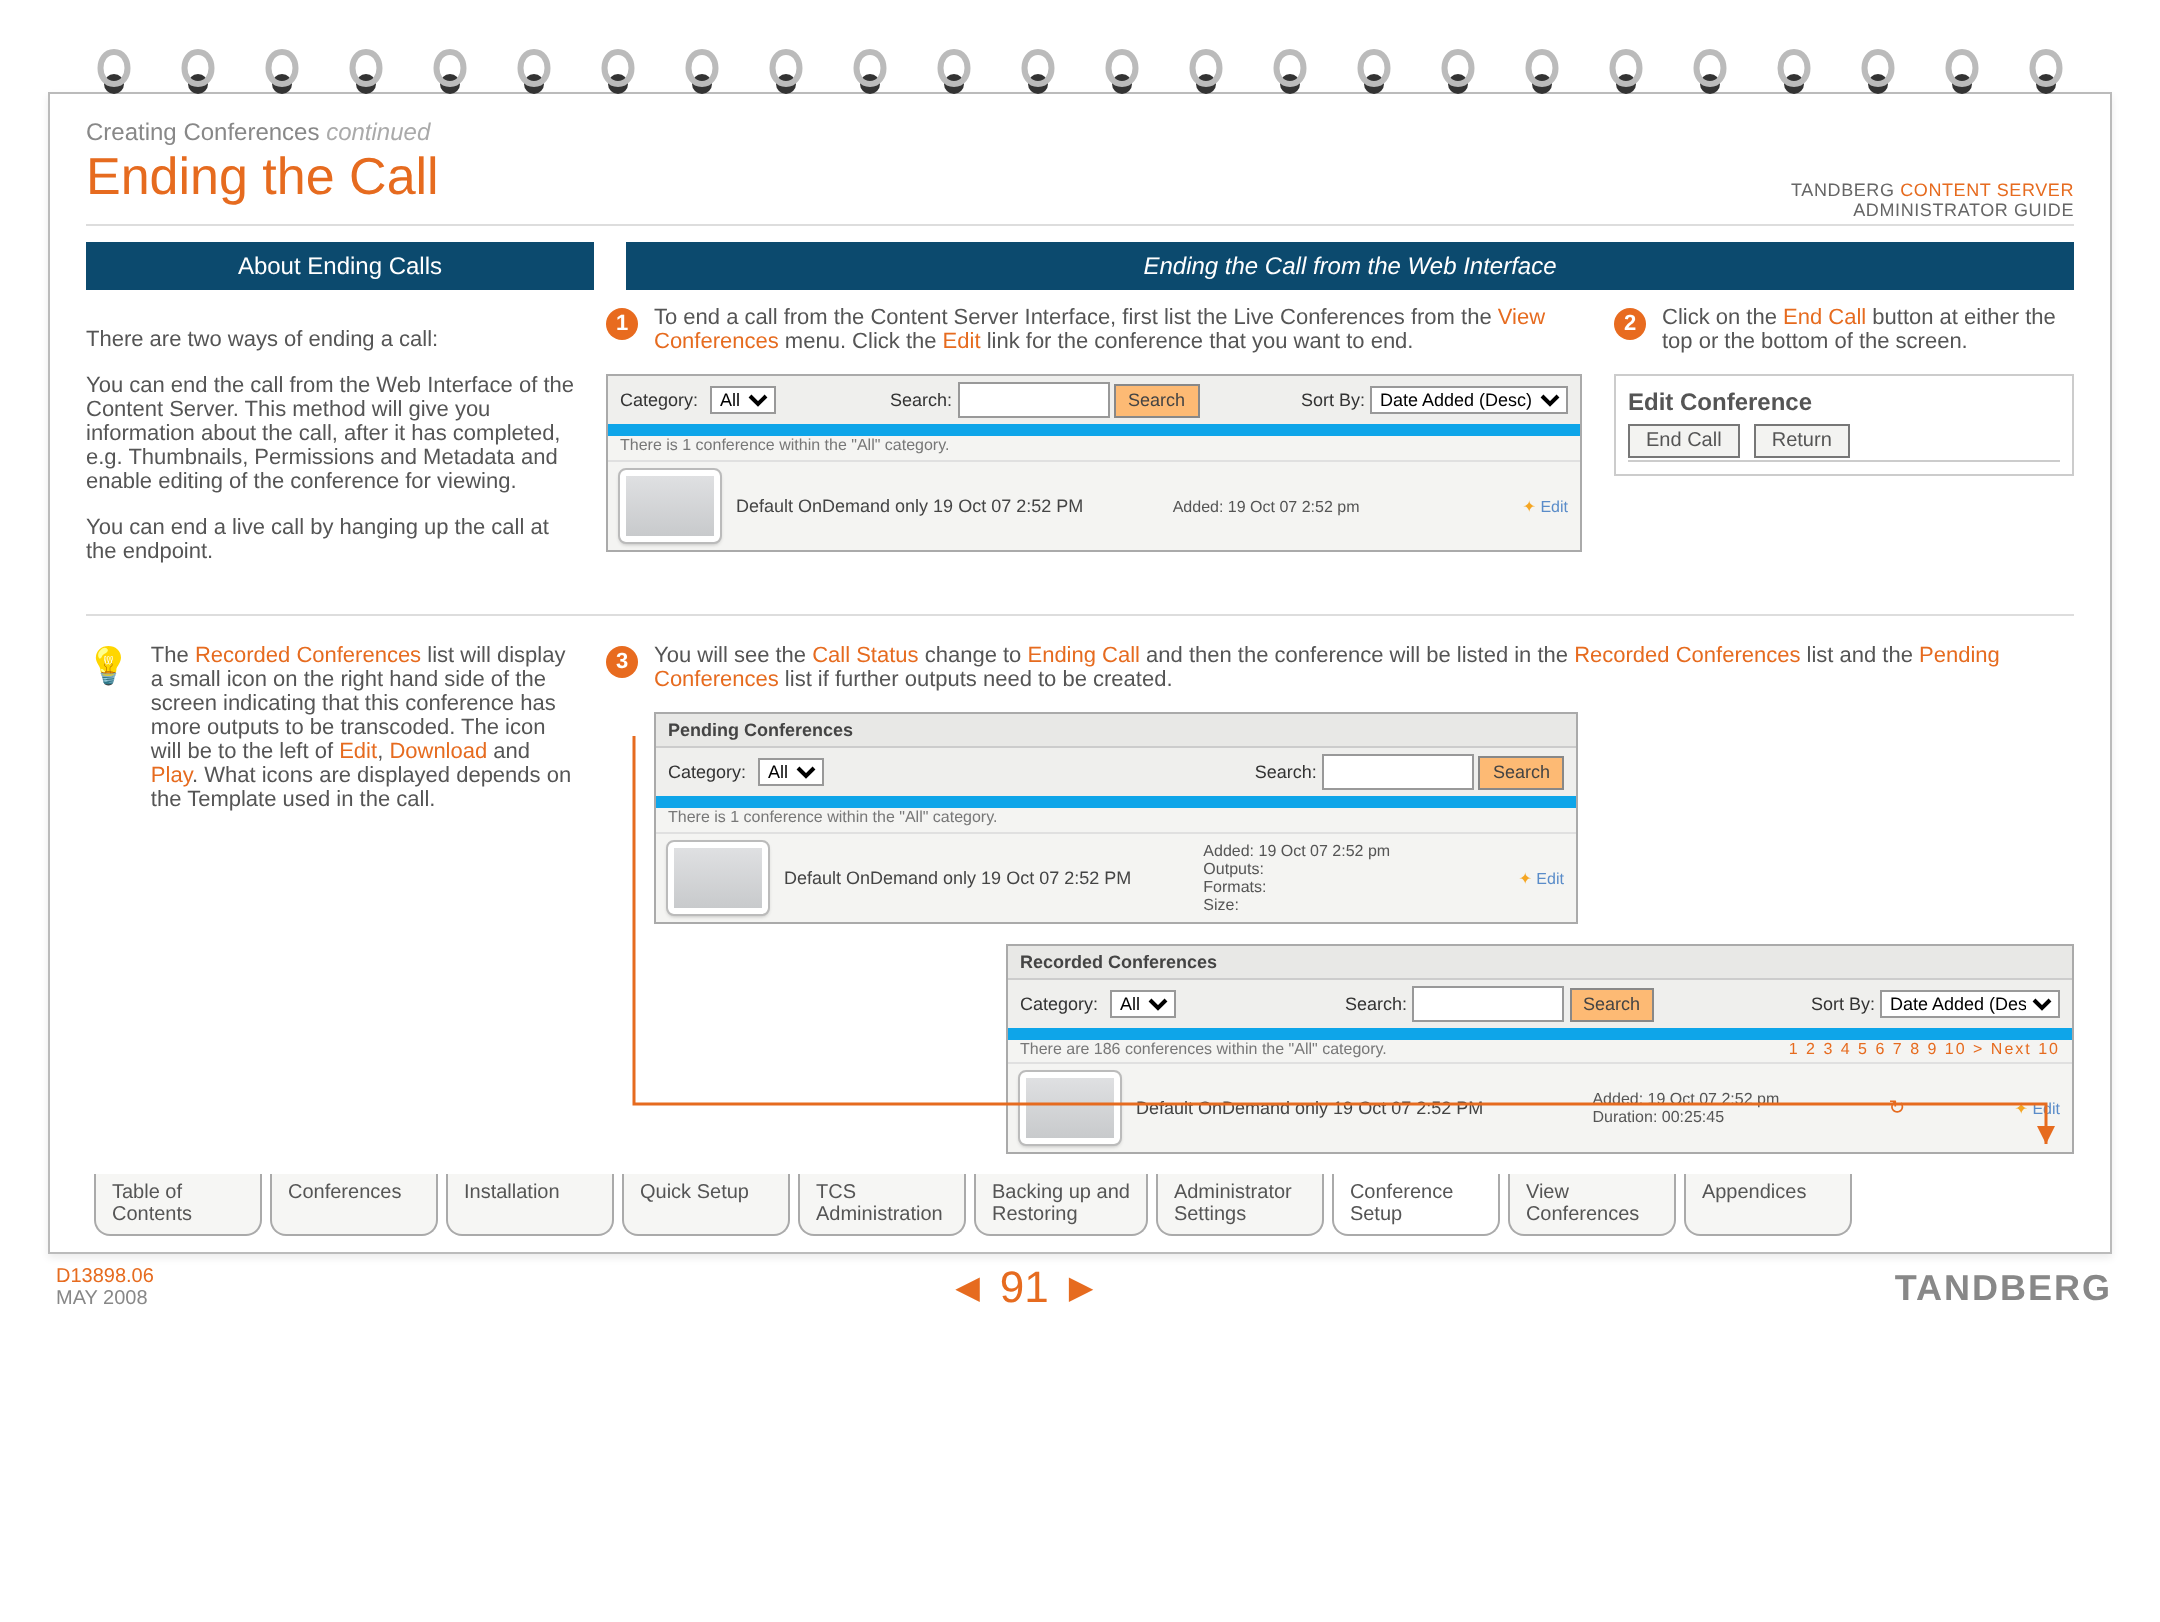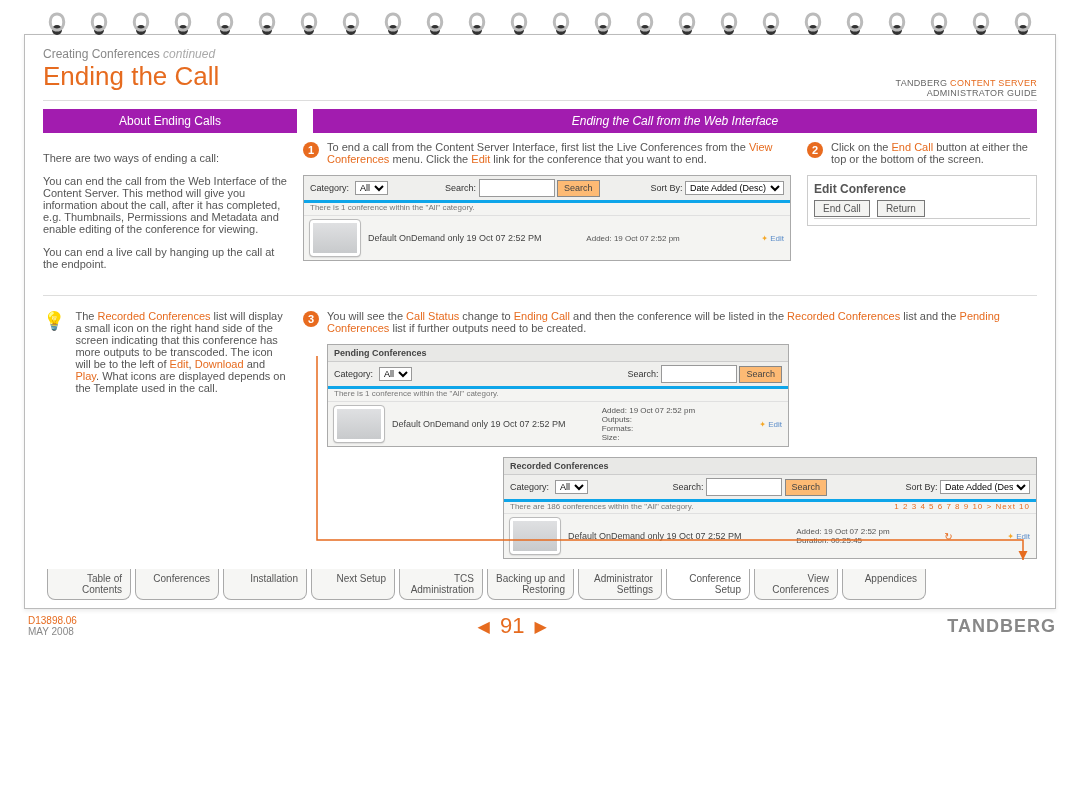--- a/index.html
+++ b/index.html
@@ -1,59 +1,59 @@
 <!DOCTYPE html>
 <html><head>
 <meta charset="utf-8">
 <style>
   body { margin:0; background:#fff; font-family: Arial, Helvetica, sans-serif; font-size:11px; color:#555;}
-  .page { width:1064px; margin:0 auto; position:relative; background:#fff;}
+  .page { width:1064px; margin:12px auto; position:relative; background:#fff;}
   .binder { height:34px; background:#fff; display:flex; justify-content:space-around; align-items:flex-end; padding:0 28px;}
   .ring { width:22px; height:22px; position:relative; display:flex; justify-content:center;}
   .ring svg { width:22px; height:26px; display:block; margin-bottom:-4px;}
   .sheet { border:1px solid #bbb; margin:0 16px; padding:12px 18px 6px 18px; box-shadow:0 2px 4px rgba(0,0,0,0.08);}
   .topline { display:flex; justify-content:space-between; align-items:flex-end;}
   .breadcrumb { color:#888; font-size:12px;}
   .breadcrumb i { font-style:italic; color:#aaa;}
   .hdr-right { text-align:right; font-size:9px; color:#666; letter-spacing:0.3px;}
   .hdr-right .brand { color:#E66B1F;}
   h1 { margin:0 0 6px 0; color:#E66B1F; font-size:26px; font-weight:normal;}
   .divider { border-top:1px solid #ddd; margin:2px 0 8px 0;}
   .banners { display:flex; gap:16px; margin-bottom:8px;}
-  .banner { background:#a21caf; color:#fff; text-align:center; padding:5px; font-size:12px;}
+  .banner { background:#0c4a6e; color:#fff; text-align:center; padding:5px; font-size:12px;}
   .banner.left { width:244px;}
   .banner.right { flex:1;font-style:italic;}
   .cols { display:flex; gap:16px;}
   .col-left { width:244px;}
   .col-right { flex:1;}
   .callout { display:flex; gap:8px;}
   .num { width:16px; height:16px; border-radius:50%; background:#E86B1F; color:#fff; font-size:11px; font-weight:bold; display:flex; align-items:center; justify-content:center; flex-shrink:0; margin-top:1px;}
   .orange { color:#E66B1F;}
   .screenshot-box { border:1px solid #aaa; background:#f4f4f2; margin-top:8px; font-size:9px; color:#444;}
   .sb-title { background:#e8e8e6; padding:3px 6px; font-weight:bold; border-bottom:1px solid #ccc;}
-  .sb-bar { display:flex; align-items:center; padding:3px 6px; gap:6px; background:#efefed; border-bottom:3px solid #0ea5e9; flex-wrap:wrap;}
+  .sb-bar { display:flex; align-items:center; padding:3px 6px; gap:6px; background:#efefed; border-bottom:6px solid #0ea5e9; flex-wrap:wrap;}
   .sb-bar label { color:#333;}
   .sb-bar select, .sb-bar input[type=text] { font-size:9px; height:14px; border:1px solid #999; background:#fff;}
   .sb-bar input[type=text]{ width:70px;}
   .sb-bar .btn { font-size:9px; border:1px solid #888; background:#fdba74; padding:0 6px; height:15px; line-height:15px; display:inline-block;}
   .sb-note { font-size:8px; color:#777; padding:0 6px 3px 6px;}
   .sb-row { display:flex; align-items:center; padding:4px 6px; gap:8px; border-top:1px solid #e0e0e0;}
   .thumb { width:44px; height:30px; background:linear-gradient(#dfe0e2,#c8cacc); border:3px solid #fff; outline:1px solid #bbb; border-radius:3px; box-shadow:0 1px 2px rgba(0,0,0,0.3);}
   .sb-row .meta { font-size:8px; color:#555;}
   .editlink { color:#5a8cc9; font-size:8px; margin-left:auto;}
   .editlink::before { content:"✦ "; color:#f5a623;}
   .panel { border:1px solid #ccc; padding:6px; margin-top:6px; background:#fff;}
   .panel-title { font-weight:bold; font-size:12px; margin-bottom:6px;}
   .btn2 { border:1px solid #777; background:#f3f3f1; padding:2px 8px; font-size:10px; margin-right:4px;}
   .rule { border-top:1px solid #ccc; margin-top:4px;}
   .row2 { display:flex; gap:16px;}
   .bulb { font-size:18px; color:#f5a623; flex-shrink:0; margin-right:4px;}
   .tip { display:flex; gap:6px;}
   .nav-tabs { display:flex; gap:4px; margin:10px 0 2px 0; padding:0 4px;}
-  .tab { border:1px solid #aaa; border-top-left-radius:0; border-top-right-radius:0; border-bottom-left-radius:8px; border-bottom-right-radius:8px; border-top:none; padding:4px 8px; font-size:10px; text-align:right; background:#f6f6f4; color:#555; min-width:66px; line-height:11px;}
+  .tab { border:1px solid #aaa; border-top-left-radius:0; border-top-right-radius:0; border-bottom-left-radius:8px; border-bottom-right-radius:8px; border-top:none; padding:4px 8px; font-size:10px; text-align:left; background:#f6f6f4; color:#555; min-width:66px; line-height:11px;}
   .tab.active { background:#fff;}
   .footer { display:flex; justify-content:space-between; align-items:center; padding:4px 16px 10px 20px;}
   .docnum { font-size:10px; color:#888;}
   .docnum .d { color:#E66B1F;}
   .pager { display:flex; align-items:center; gap:10px; color:#E66B1F; font-size:22px;}
   .arrow { font-size:16px; color:#E66B1F;}
   .brandmark { font-size:18px; font-weight:bold; color:#888; letter-spacing:1px;}
   .sec-divider{ border-top:1px solid #ddd; margin:14px 0;}
   .pager-nums { font-size:8px; color:#E66B1F; letter-spacing:1px;}
   .flex-spread { display:flex; flex:1; justify-content:space-between; align-items:center; gap:10px;}
@@ -366,21 +366,21 @@
             </defs>
           <path d="M 14 6 L 14 190 L 720 190 L 720 210" stroke="#E66B1F" stroke-width="1.5" fill="none" marker-end="url(#ah)"></path>
         </svg>
       </div>
     </div>
 
     <div class="nav-tabs" id="tabs">
         <div class="tab">Table of<br>Contents</div>
         <div class="tab">Conferences</div>
         <div class="tab">Installation</div>
-        <div class="tab">Next Setup</div>
+        <div class="tab">Quick Setup</div>
         <div class="tab">TCS<br>Administration</div>
         <div class="tab">Backing up and<br>Restoring</div>
         <div class="tab">Administrator<br>Settings</div>
         <div class="tab active">Conference<br>Setup</div>
         <div class="tab">View<br>Conferences</div>
         <div class="tab">Appendices</div>
       </div>
   </div>
 
   <div class="footer">

